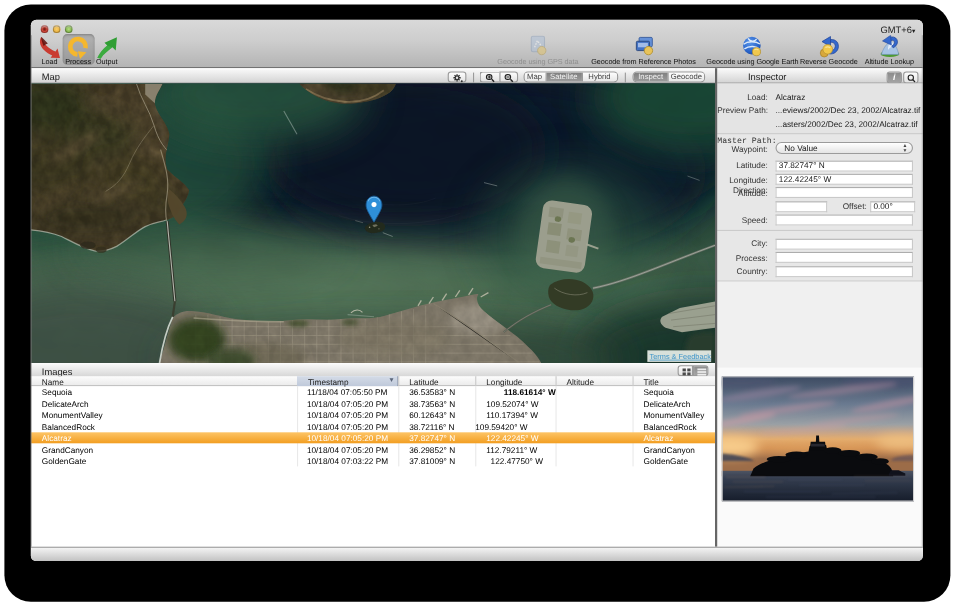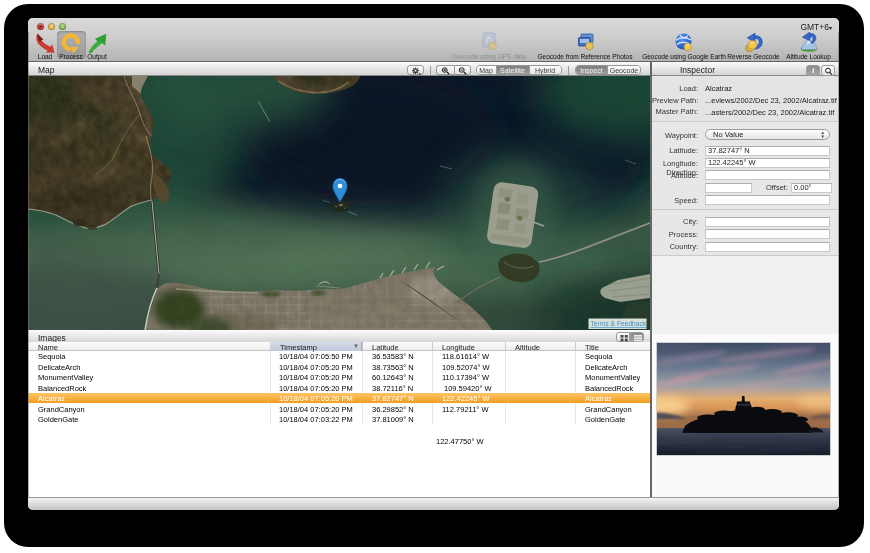--- a/index.html
+++ b/index.html
@@ -480,79 +480,79 @@
     <span class="th" style="left:557px;">Title</span>
   </div>
   <div class="vline" style="left:242px;"></div>
   <div class="vline" style="left:334px;"></div>
   <div class="vline" style="left:404px;"></div>
   <div class="vline" style="left:477px;"></div>
   <div class="vline" style="left:547px;"></div>
 
   <div class="row" style="top:332.5px;">
         <span style="left:10px;">Sequoia</span>
-        <span style="left:251px;">10/18/04 07:05:50 PM</span>
+        <span style="left:251px;">11/18/04 07:05:50 PM</span>
         <span style="left:344px;">36.53583° N</span>
-        <span style="left:414px;">118.61614° W</span>
+        <span style="left:430px;font-weight:bold;">118.61614° W</span>
         <span style="left:557px;">Sequoia</span>
       </div>
   <div class="row" style="top:343px;">
         <span style="left:10px;">DelicateArch</span>
         <span style="left:251px;">10/18/04 07:05:20 PM</span>
         <span style="left:344px;">38.73563° N</span>
         <span style="left:414px;">109.52074° W</span>
         <span style="left:557px;">DelicateArch</span>
       </div>
   <div class="row" style="top:353.5px;">
         <span style="left:10px;">MonumentValley</span>
         <span style="left:251px;">10/18/04 07:05:20 PM</span>
         <span style="left:344px;">60.12643° N</span>
         <span style="left:414px;">110.17394° W</span>
         <span style="left:557px;">MonumentValley</span>
       </div>
   <div class="row" style="top:364px;">
         <span style="left:10px;">BalancedRock</span>
         <span style="left:251px;">10/18/04 07:05:20 PM</span>
         <span style="left:344px;">38.72116° N</span>
-        <span style="left:416px;text-align:center;">109.59420° W</span>
+        <span style="left:404px;text-align:center;">109.59420° W</span>
         <span style="left:557px;">BalancedRock</span>
       </div>
   <div class="row" style="top:374.5px;background:linear-gradient(#fdc466,#f29e21);color:#fff;">
         <span style="left:10px;">Alcatraz</span>
         <span style="left:251px;">10/18/04 07:05:20 PM</span>
         <span style="left:344px;">37.82747° N</span>
         <span style="left:414px;">122.42245° W</span>
         <span style="left:557px;">Alcatraz</span>
       </div>
   <div class="row" style="top:385px;">
         <span style="left:10px;">GrandCanyon</span>
         <span style="left:251px;">10/18/04 07:05:20 PM</span>
         <span style="left:344px;">36.29852° N</span>
         <span style="left:414px;">112.79211° W</span>
         <span style="left:557px;">GrandCanyon</span>
       </div>
   <div class="row" style="top:395.5px;">
         <span style="left:10px;">GoldenGate</span>
         <span style="left:251px;">10/18/04 07:03:22 PM</span>
         <span style="left:344px;">37.81009° N</span>
-        <span style="left:408px;margin-top:22px;">122.47750° W</span>
+        <span style="left:418px;">122.47750° W</span>
         <span style="left:557px;">GoldenGate</span>
       </div>
 
   <div id="insp">
     <div class="abs" style="left:0;top:0;width:187px;height:45px;background:#e4e4e4;border-bottom:1px solid #cbcbcb;"></div>
     <div class="abs" style="left:0;top:46px;width:187px;height:87px;border-bottom:1px solid #cbcbcb;"></div>
     <div class="abs" style="left:0;top:134px;width:187px;height:45px;border-bottom:1px solid #cbcbcb;"></div>
     <div class="abs" style="left:0;top:180px;width:187px;height:78px;background:#f0f0f0;"></div>
     <div class="abs" style="left:0;top:258px;width:187px;height:163px;background:#fafafa;"></div>
     <div class="ilbl" style="top:7.5px;">Load:</div>
         <div class="ival" style="top:7.5px;">Alcatraz</div>
     <div class="ilbl" style="top:19.8px;">Preview Path:</div>
         <div class="ival" style="top:19.8px;">...eviews/2002/Dec 23, 2002/Alcatraz.tif</div>
-    <div class="ilbl" style="top:31px;">Master Path:</div>
+    <div class="ilbl" style="top:49px;font-family:Liberation Mono, monospace;">Master Path:</div>
         <div class="ival" style="top:31.8px;">...asters/2002/Dec 23, 2002/Alcatraz.tif</div>
     <div class="ilbl" style="top:54.5px;">Waypoint:</div>
     <div class="abs" style="left:53px;top:53px;width:125px;height:11px;border:1px solid #9b9b9b;border-radius:5.5px;background:linear-gradient(#fff,#e4e4e4);box-sizing:border-box;font-size:7.5px;line-height:10px;padding-left:7px;">No Value<span style="position:absolute;right:4px;top:1px;font-size:4.5px;color:#444;line-height:4px;">▲<br>▼</span></div>
     <div class="ilbl" style="top:70px;">Latitude:</div>
         <div class="ifld" style="top:69.5px;">37.82747° N</div>
     <div class="ilbl" style="top:82.5px;">Longitude:</div>
         <div class="ifld" style="top:82px;">122.42245° W</div>
     <div class="ilbl" style="top:94.5px;">Altitude:</div>
         <div class="ifld" style="top:94px;"></div>
     <div class="ilbl" style="top:92px;">Direction:</div>

